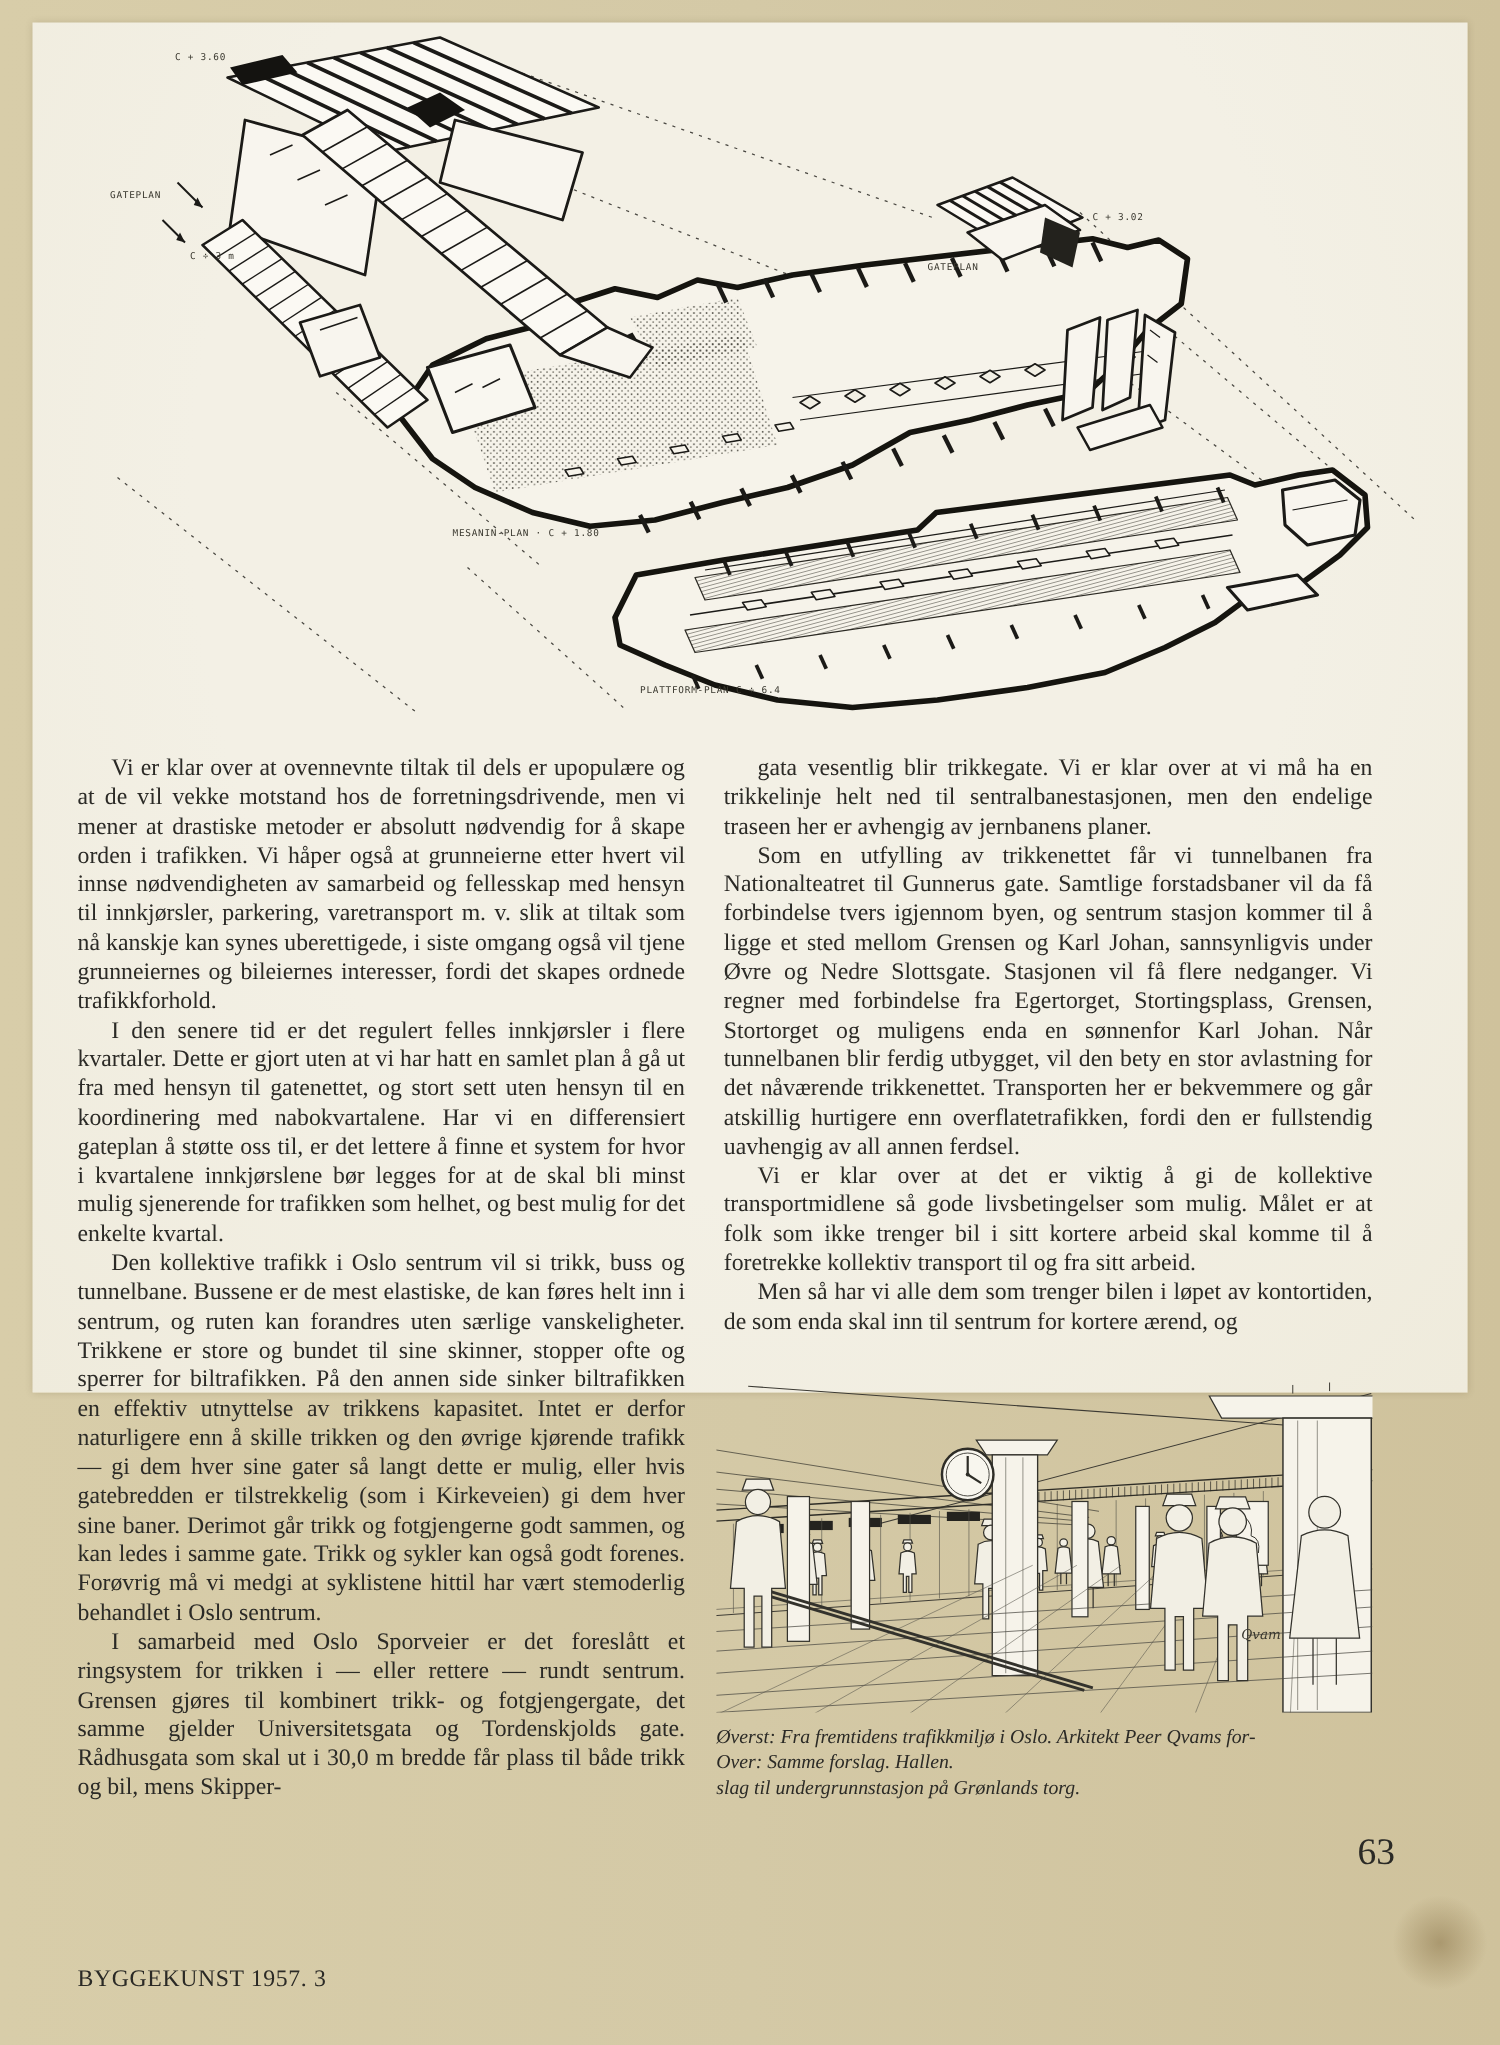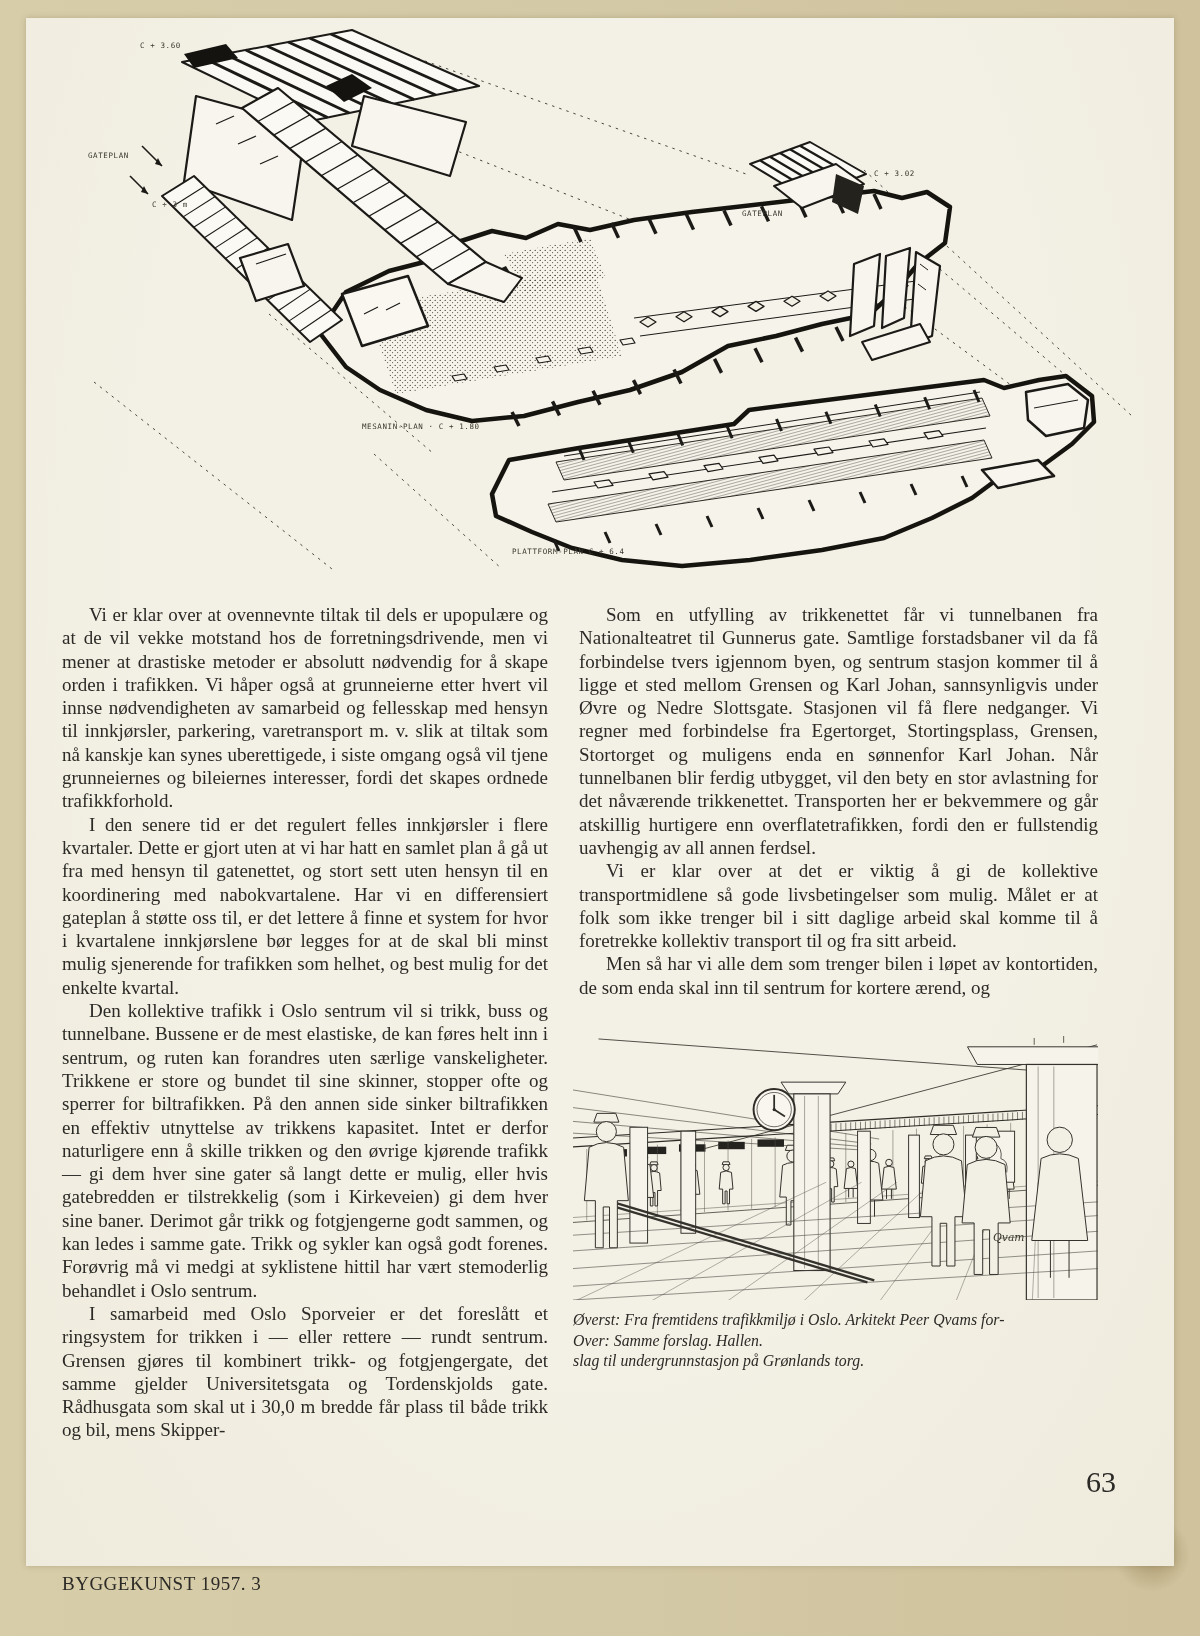--- a/index.html
+++ b/index.html
@@ -4,21 +4,21 @@
 <style>
   html,body{margin:0;padding:0}
   body{
     width:1200px;height:1636px;position:relative;overflow:hidden;
     background:
       radial-gradient(circle at 96% 95%, rgba(140,118,74,.55) 0, rgba(140,118,74,0) 38px),
       linear-gradient(90deg,#d8cda9 0,#d4c9a6 50%,#cfc29c 100%);
     font-family:"Liberation Serif",serif;
   }
   .page{
-    position:absolute;left:26px;top:18px;width:1148px;height:1548px;
+    position:absolute;left:26px;top:18px;width:1148px;height:1096px;
     background:radial-gradient(ellipse at 50% 35%, #f3f0e5 55%, #efebdc 100%);
     box-shadow:0 0 6px rgba(90,75,40,.25);
   }
   .axo{position:absolute;left:8px;top:6px}
   .cols{position:absolute;left:36px;top:585px;width:1036px;display:flex;gap:31px}
   .col-left{width:498px}
   .col-right{width:519px}
   .cols p{margin:0;text-indent:27px;text-align:justify;font-size:19px;line-height:23.3px;color:#2b2a26}
   .hallfig{margin:36px 12px 0 -6px}
   .caption{margin-top:10px;font-style:italic;font-size:15.8px;line-height:20.5px;color:#2b2a26}
@@ -242,22 +242,23 @@
   </svg>
 
   <div class="cols">
     <div class="col-left">
       <p>Vi er klar over at ovennevnte tiltak til dels er upopulære og at de vil vekke motstand hos de forretningsdrivende, men vi mener at drastiske metoder er absolutt nødvendig for å skape orden i trafikken. Vi håper også at grunneierne etter hvert vil innse nødvendigheten av samarbeid og fellesskap med hensyn til innkjørsler, parkering, varetransport m. v. slik at tiltak som nå kanskje kan synes uberettigede, i siste omgang også vil tjene grunneiernes og bileiernes interesser, fordi det skapes ordnede trafikkforhold.</p>
       <p>I den senere tid er det regulert felles innkjørsler i flere kvartaler. Dette er gjort uten at vi har hatt en samlet plan å gå ut fra med hensyn til gatenettet, og stort sett uten hensyn til en koordinering med nabokvartalene. Har vi en differensiert gateplan å støtte oss til, er det lettere å finne et system for hvor i kvartalene innkjørslene bør legges for at de skal bli minst mulig sjenerende for trafikken som helhet, og best mulig for det enkelte kvartal.</p>
       <p>Den kollektive trafikk i Oslo sentrum vil si trikk, buss og tunnelbane. Bussene er de mest elastiske, de kan føres helt inn i sentrum, og ruten kan forandres uten særlige vanskeligheter. Trikkene er store og bundet til sine skinner, stopper ofte og sperrer for biltrafikken. På den annen side sinker biltrafikken en effektiv utnyttelse av trikkens kapasitet. Intet er derfor naturligere enn å skille trikken og den øvrige kjørende trafikk — gi dem hver sine gater så langt dette er mulig, eller hvis gatebredden er tilstrekkelig (som i Kirkeveien) gi dem hver sine baner. Derimot går trikk og fotgjengerne godt sammen, og kan ledes i samme gate. Trikk og sykler kan også godt forenes. Forøvrig må vi medgi at syklistene hittil har vært stemoderlig behandlet i Oslo sentrum.</p>
       <p>I samarbeid med Oslo Sporveier er det foreslått et ringsystem for trikken i — eller rettere — rundt sentrum. Grensen gjøres til kombinert trikk- og fotgjengergate, det samme gjelder Universitetsgata og Tordenskjolds gate. Rådhusgata som skal ut i 30,0 m bredde får plass til både trikk og bil, mens Skipper-</p>
     </div>
     <div class="col-right">
+      <p>gata vesentlig blir trikkegate. Vi er klar over at vi må ha en trikkelinje helt ned til sentralbanestasjonen, men den endelige traseen her er avhengig av jernbanens planer.</p>
       <p>Som en utfylling av trikkenettet får vi tunnelbanen fra Nationalteatret til Gunnerus gate. Samtlige forstadsbaner vil da få forbindelse tvers igjennom byen, og sentrum stasjon kommer til å ligge et sted mellom Grensen og Karl Johan, sannsynligvis under Øvre og Nedre Slottsgate. Stasjonen vil få flere nedganger. Vi regner med forbindelse fra Egertorget, Stortingsplass, Grensen, Stortorget og muligens enda en sønnenfor Karl Johan. Når tunnelbanen blir ferdig utbygget, vil den bety en stor avlastning for det nåværende trikkenettet. Transporten her er bekvemmere og går atskillig hurtigere enn overflatetrafikken, fordi den er fullstendig uavhengig av all annen ferdsel.</p>
-      <p>Vi er klar over at det er viktig å gi de kollektive transportmidlene så gode livsbetingelser som mulig. Målet er at folk som ikke trenger bil i sitt daglige arbeid skal komme til å foretrekke kollektiv transport til og fra sitt arbeid.</p>
+      <p>Vi er klar over at det er viktig å gi de kollektive transportmidlene så gode livsbetingelser som mulig. Målet er at folk som ikke trenger bil i sitt kortere arbeid skal komme til å foretrekke kollektiv transport til og fra sitt arbeid.</p>
       <p>Men så har vi alle dem som trenger bilen i løpet av kontortiden, de som enda skal inn til sentrum for kortere ærend, og</p>
 
       <div class="hallfig">
         <svg width="525" height="265" viewBox="0 0 535 270" xmlns="http://www.w3.org/2000/svg">
           <defs>
             <g id="figm">
               <path d="M6,4 L14,4 L13,1.2 L7,1.2 Z" fill="#f2efe4" stroke="#33322c" stroke-width="1" vector-effect="non-scaling-stroke"></path>
               <circle cx="10" cy="7" r="3.2" fill="#f2efe4" stroke="#33322c" stroke-width="1" vector-effect="non-scaling-stroke"></circle>
               <path d="M4.5,12 Q10,9 15.5,12 L17,29 L13.5,29 L13.5,44 L11,44 L11,31 L9,31 L9,44 L6.5,44 L6.5,29 L3,29 Z" fill="#f2efe4" stroke="#33322c" stroke-width="1" vector-effect="non-scaling-stroke"></path>
             </g>

